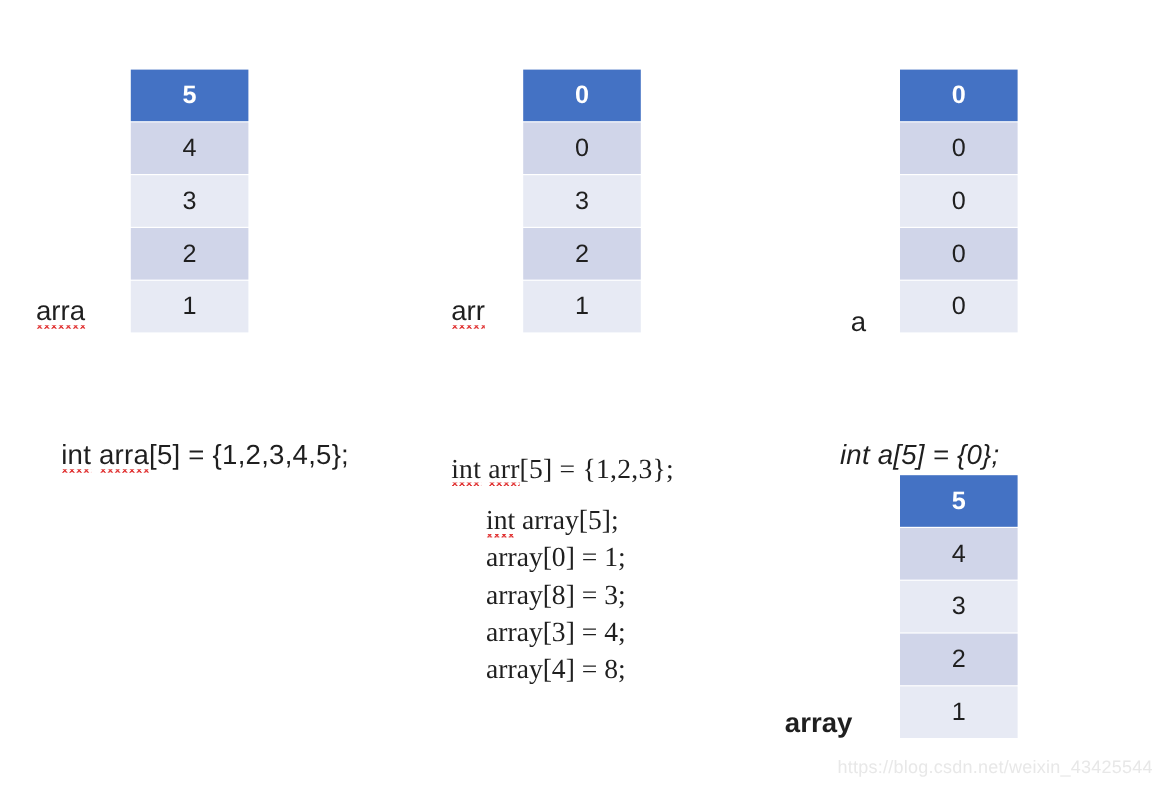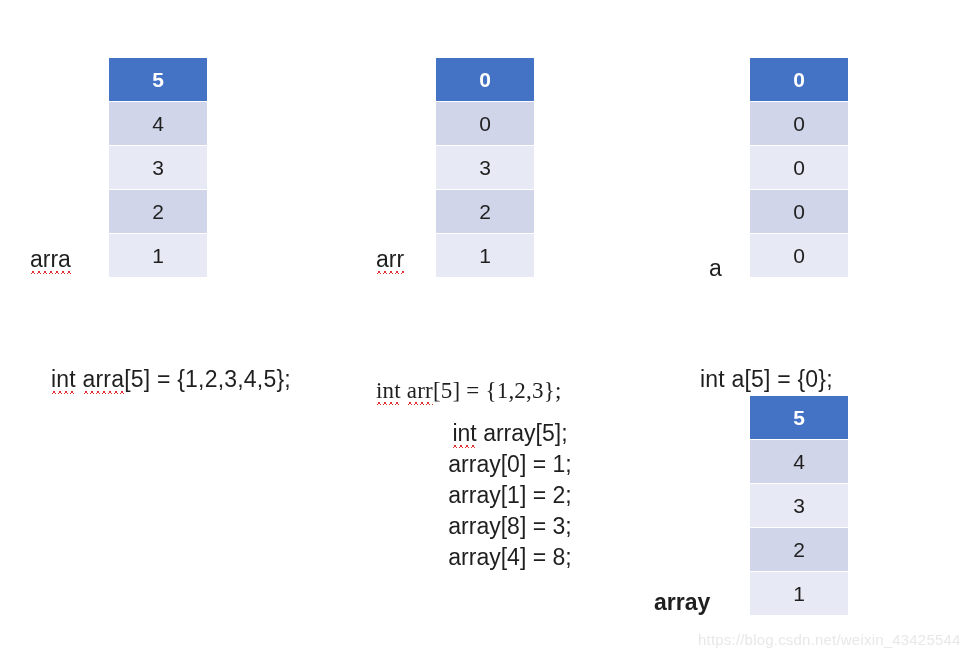--- a/index.html
+++ b/index.html
@@ -76,22 +76,22 @@
     color: #1f1f1f;
     white-space: nowrap;
     letter-spacing: 0.2px;
     margin-top: 32px;
   }
   .code-block {
     position: absolute;
     font-size: 23px;
     color: #1f1f1f;
     white-space: nowrap;
-    text-align: center;
     line-height: 31px;
+    font-family: Liberation Serif, serif;
   }
   .code-block div { white-space: nowrap; }
 
   
   .watermark {
     position: absolute;
     font-size: 15px;
     color: #e8e8e8;
     white-space: nowrap;
     letter-spacing: 0.2px;
@@ -133,27 +133,27 @@
   <div class="array-table" style="left:750px; top:58px;">
     <div class="cell head">0</div>
     <div class="cell dark">0</div>
     <div class="cell light">0</div>
     <div class="cell dark">0</div>
     <div class="cell light">0</div>
   </div>
   <div class="var-label" style="left:709px; top:255px;">
     <span>a</span>
   </div>
-  <div class="code-line" style="left:700px; top:334px;">int a[5] = {0};</div>
+  <div class="code-line" style="left:700px; top:334px;font-style:italic;">int a[5] = {0};</div>
 
   <div class="code-block" style="left:405px; top:418px; width:210px;">
     <div><span class="squiggle">int</span><span>&nbsp;array[5];</span></div>
     <div>array[0] = 1;</div>
-    <div>array[1] = 2;</div>
     <div>array[8] = 3;</div>
+    <div>array[3] = 4;</div>
     <div>array[4] = 8;</div>
   </div>
 
   <div class="array-table" style="left:750px; top:396px;">
     <div class="cell head">5</div>
     <div class="cell dark">4</div>
     <div class="cell light">3</div>
     <div class="cell dark">2</div>
     <div class="cell light">1</div>
   </div>

